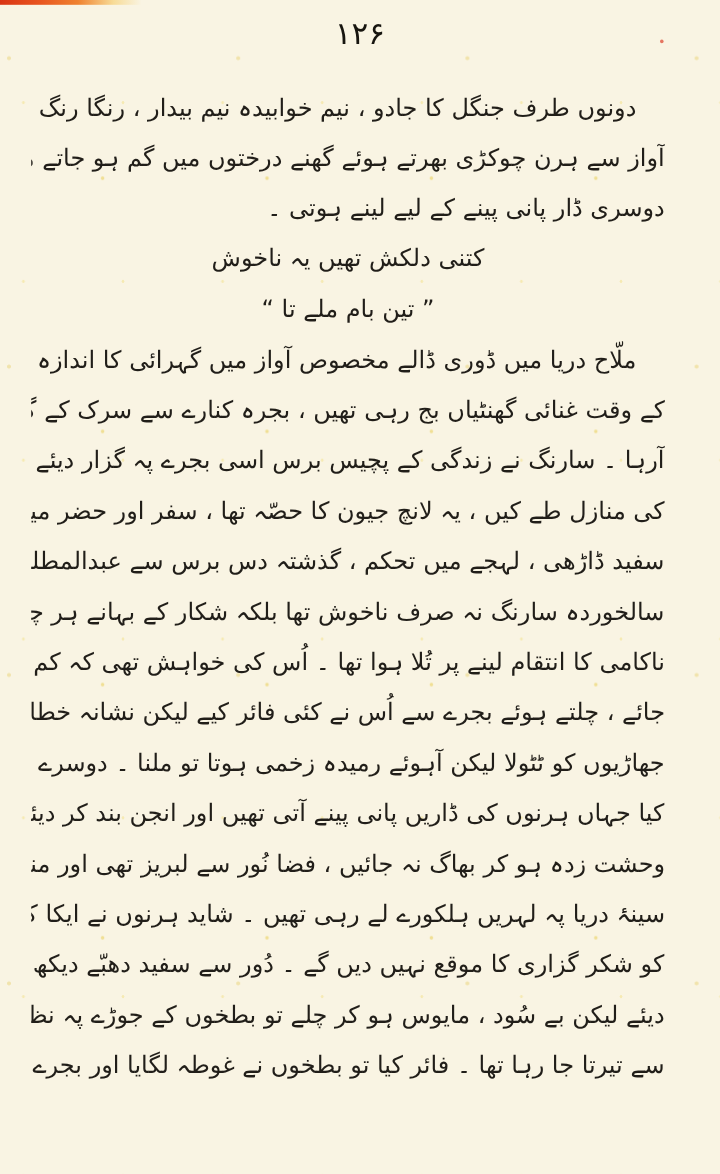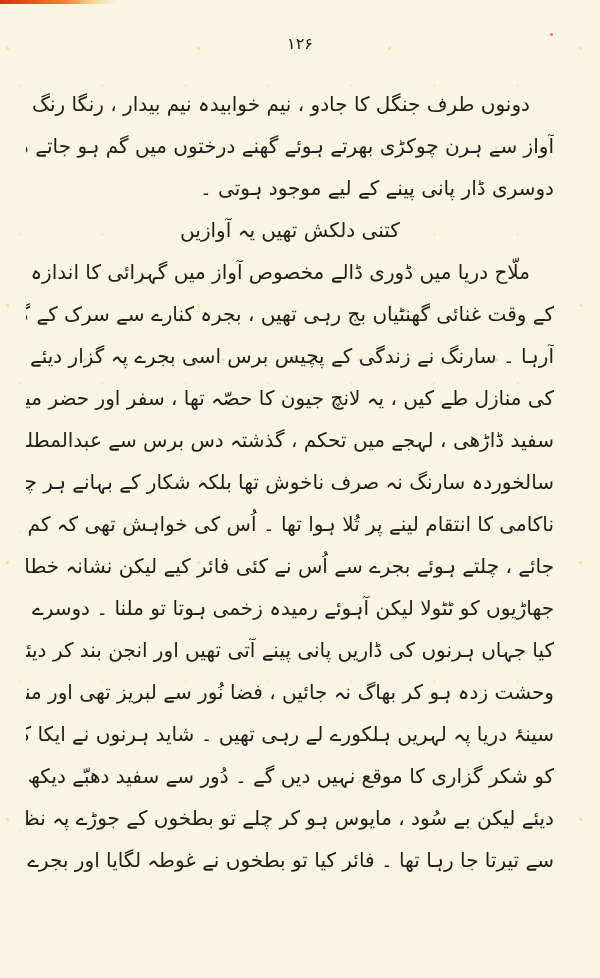--- a/index.html
+++ b/index.html
@@ -36,25 +36,25 @@
     position: absolute;
     top: 33px;
     right: 47px;
     width: 3px;
     height: 3px;
     border-radius: 50%;
     background: #e05540;
     opacity: 0.8;
   }
   .page-number {
-    padding-top: 29px;
+    padding-top: 14px;
     height: 30px;
     line-height: 30px;
     text-align: center;
-    font-size: 16px;
+    font-size: 26px;
     letter-spacing: 1px;
     color: #17150f;
   }
   .text-block {
     direction: rtl;
     padding: 24px 46px 0 26px;
   }
   .line {
     height: 42px;
     line-height: 42px;
@@ -81,22 +81,23 @@
 <div>
 
   <div class="corner-mark"></div>
   <div class="red-speck"></div>
 
   <div class="page-number">۱۲۶</div>
 
   <div class="text-block">
     <div class="line indent">دونوں طرف جنگل کا جادو ، نیم خوابیدہ نیم بیدار ، رنگا رنگ پرندے ، دُخانی بجرے کی</div>
     <div class="line">آواز سے ہرن چوکڑی بھرتے ہوئے گھنے درختوں میں گم ہو جاتے مگر کچھ فاصلے پر</div>
-    <div class="line">دوسری ڈار پانی پینے کے لیے موجود ہوتی ۔</div>
-    <div class="line center">کتنی دلکش تھیں یہ آوازیں</div>
+    <div class="line">دوسری ڈار پانی پینے کے لیے لینے ہوتی ۔</div>
+    <div class="line center">کتنی دلکش تھیں یہ ناخوش</div>
+    <div class="line quote">” تین بام ملے تا “</div>
     <div class="line indent">ملّاح دریا میں ڈوری ڈالے مخصوص آواز میں گہرائی کا اندازہ لگا رہا تھا ، کُوچ</div>
     <div class="line">کے وقت غنائی گھنٹیاں بج رہی تھیں ، بجرہ کنارے سے سرک کے گہرے پانی میں</div>
     <div class="line">آرہا ۔ سارنگ نے زندگی کے پچیس برس اسی بجرے پہ گزار دیئے تھے، یہیں ترقی</div>
     <div class="line">کی منازل طے کیں ، یہ لانچ جیون کا حصّہ تھا ، سفر اور حضر میں اسی پہ قیام تھا، گھنی</div>
     <div class="line">سفید ڈاڑھی ، لہجے میں تحکم ، گذشتہ دس برس سے عبدالمطلب جہاز کا ”کپتان“ تھا،</div>
     <div class="line">سالخوردہ سارنگ نہ صرف ناخوش تھا بلکہ شکار کے بہانے ہر چرند، پرند سے اپنی</div>
     <div class="line">ناکامی کا انتقام لینے پر تُلا ہوا تھا ۔ اُس کی خواہش تھی کہ کم از کم ایک ہرن ہاتھ آ</div>
     <div class="line">جائے ، چلتے ہوئے بجرے سے اُس نے کئی فائر کیے لیکن نشانہ خطا گیا، اُتر کے</div>
     <div class="line">جھاڑیوں کو ٹٹولا لیکن آہوئے رمیدہ زخمی ہوتا تو ملنا ۔ دوسرے روز بجرہ وہیں لا کھڑا</div>
     <div class="line">کیا جہاں ہرنوں کی ڈاریں پانی پینے آتی تھیں اور انجن بند کر دیئے تاکہ ہرن</div>

